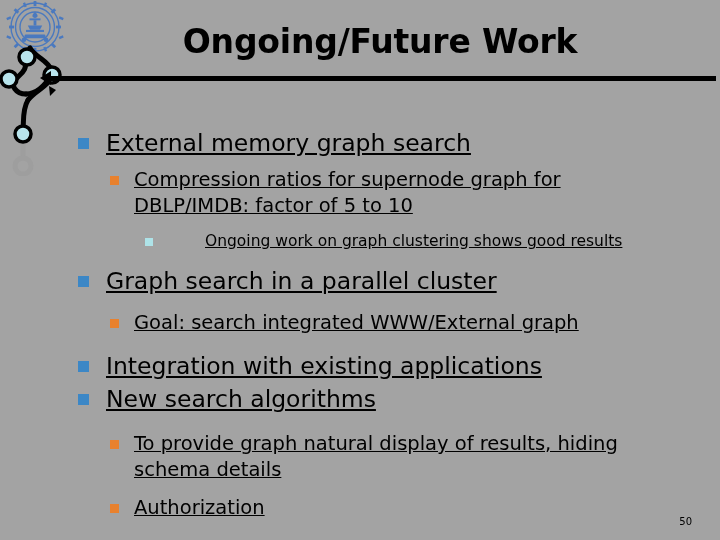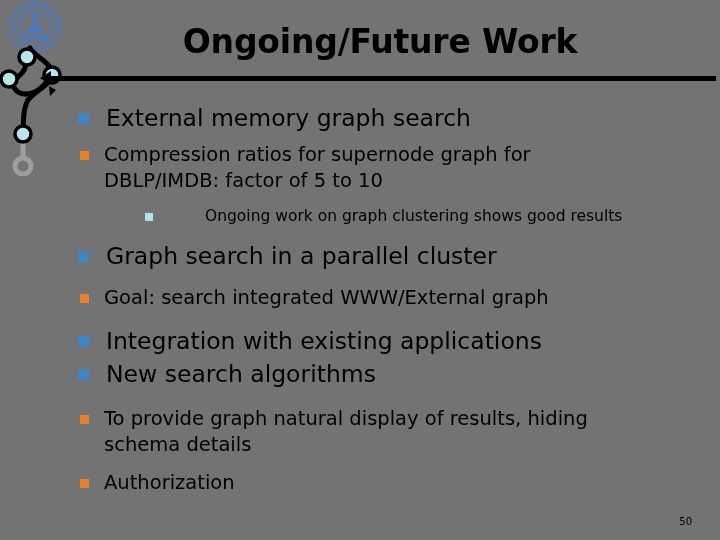--- a/index.html
+++ b/index.html
@@ -11,21 +11,21 @@
     height: 540px;
     background: #ffffff;
     font-family: "DejaVu Sans", sans-serif;
     overflow: hidden;
     position: relative;
   }
   .slide {
     position: relative;
     width: 720px;
     height: 540px;
-    background: #737373;
+    background: #a3a3a3;
   }
 
   
   .logo-emblem {
     position: absolute;
     left: 4px;
     top: 0px;
     width: 62px;
     height: 58px;
   }
@@ -69,22 +69,23 @@
     height: 0;
     border-top: 7px solid transparent;
     border-bottom: 7px solid transparent;
     border-right: 11px solid #000000;
   }
 
   
   .body {
     position: absolute;
     left: 0;
-    top: 103px;
+    top: 128px;
     width: 632px;
+    text-decoration: underline;
   }
   .bullet-row {
     display: flex;
     align-items: flex-start;
     color: #000000;
   }
   .sq {
     flex: 0 0 auto;
     display: inline-block;
   }
@@ -104,21 +105,21 @@
     margin-top: 10px;
     margin-right: 17px;
   }
   .lvl1 .bullet-text {
     font-size: 23.5px;
     line-height: 31px;
   }
 
   
   .lvl2 {
-    padding-left: 80px;
+    padding-left: 110px;
     margin-bottom: 1px;
   }
   .lvl2 .sq {
     width: 9px;
     height: 9px;
     background: #E8812E;
     margin-top: 9px;
     margin-right: 15px;
   }
   .lvl2 .bullet-text {

